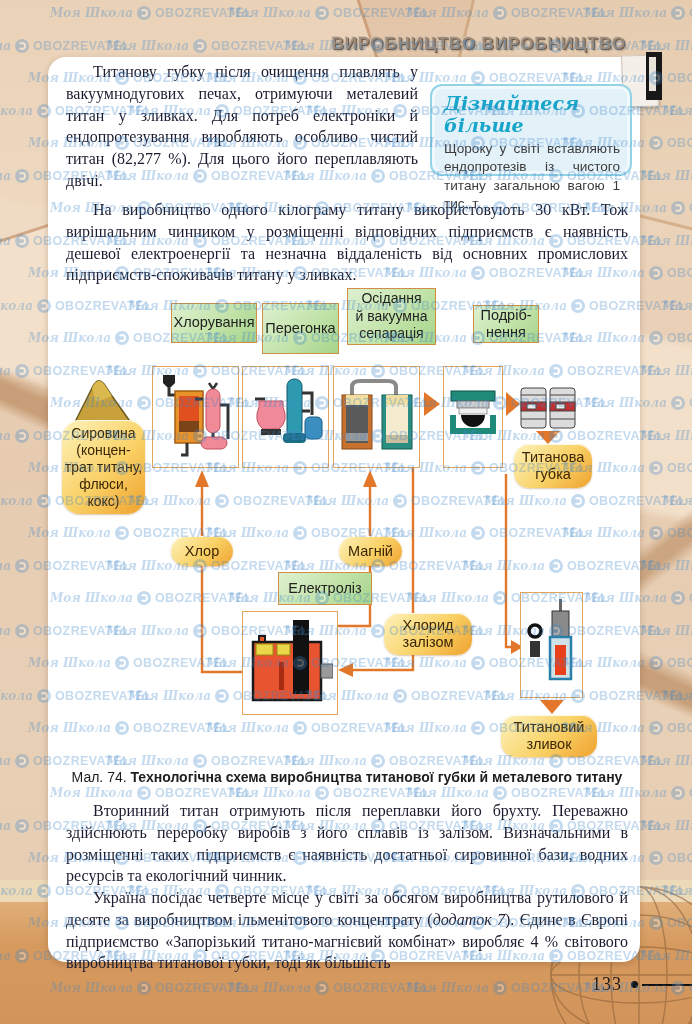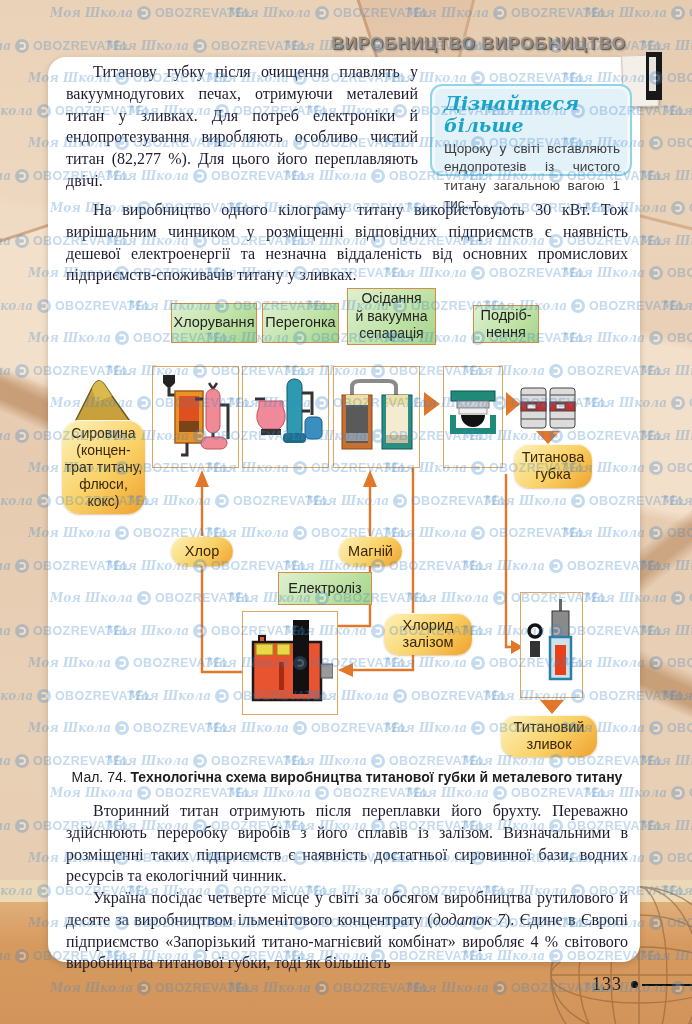--- a/index.html
+++ b/index.html
@@ -133,21 +133,21 @@
       <polygon points="353,663 353,677 338,670"></polygon>
       <polygon points="511,640 511,654 523,647"></polygon>
       <polygon points="424,392 424,416 440,404"></polygon>
       <polygon points="506,392 506,416 520,404"></polygon>
       <polygon points="536,431 560,431 548,444"></polygon>
       <polygon points="540,700 564,700 552,714"></polygon>
     </g>
   </svg>
 
   <div class="stage" style="left:135px;top:303px;width:86px;height:40px;">Хлорування</div>
-  <div class="stage" style="left:226px;top:303px;width:77px;height:40px;">Перегонка</div>
+  <div class="stage" style="left:226px;top:303px;width:77px;height:51px;">Перегонка</div>
   <div class="stage" style="left:311px;top:288px;width:89px;height:57px;font-size:14px;">Осідання
 й вакуумна
 сепарація</div>
   <div class="stage" style="left:437px;top:305px;width:66px;height:38px;">Подріб-
 нення</div>
   <div class="stage" style="left:242px;top:572px;width:94px;height:33px;">Електроліз</div>
 
   <svg class="pile" style="left:66px;top:372px;width:76px;height:66px;" viewBox="0 0 76 66">
     <path d="M3,62 L26,16 Q32,4 38,12 L46,24 L73,62 Z" fill="#c8a13c" stroke="#6b5a20" stroke-width="1.5"></path>
     <path d="M26,16 Q32,4 38,12 L46,24 L30,30 Z" fill="#dab94e" stroke="none"></path>

